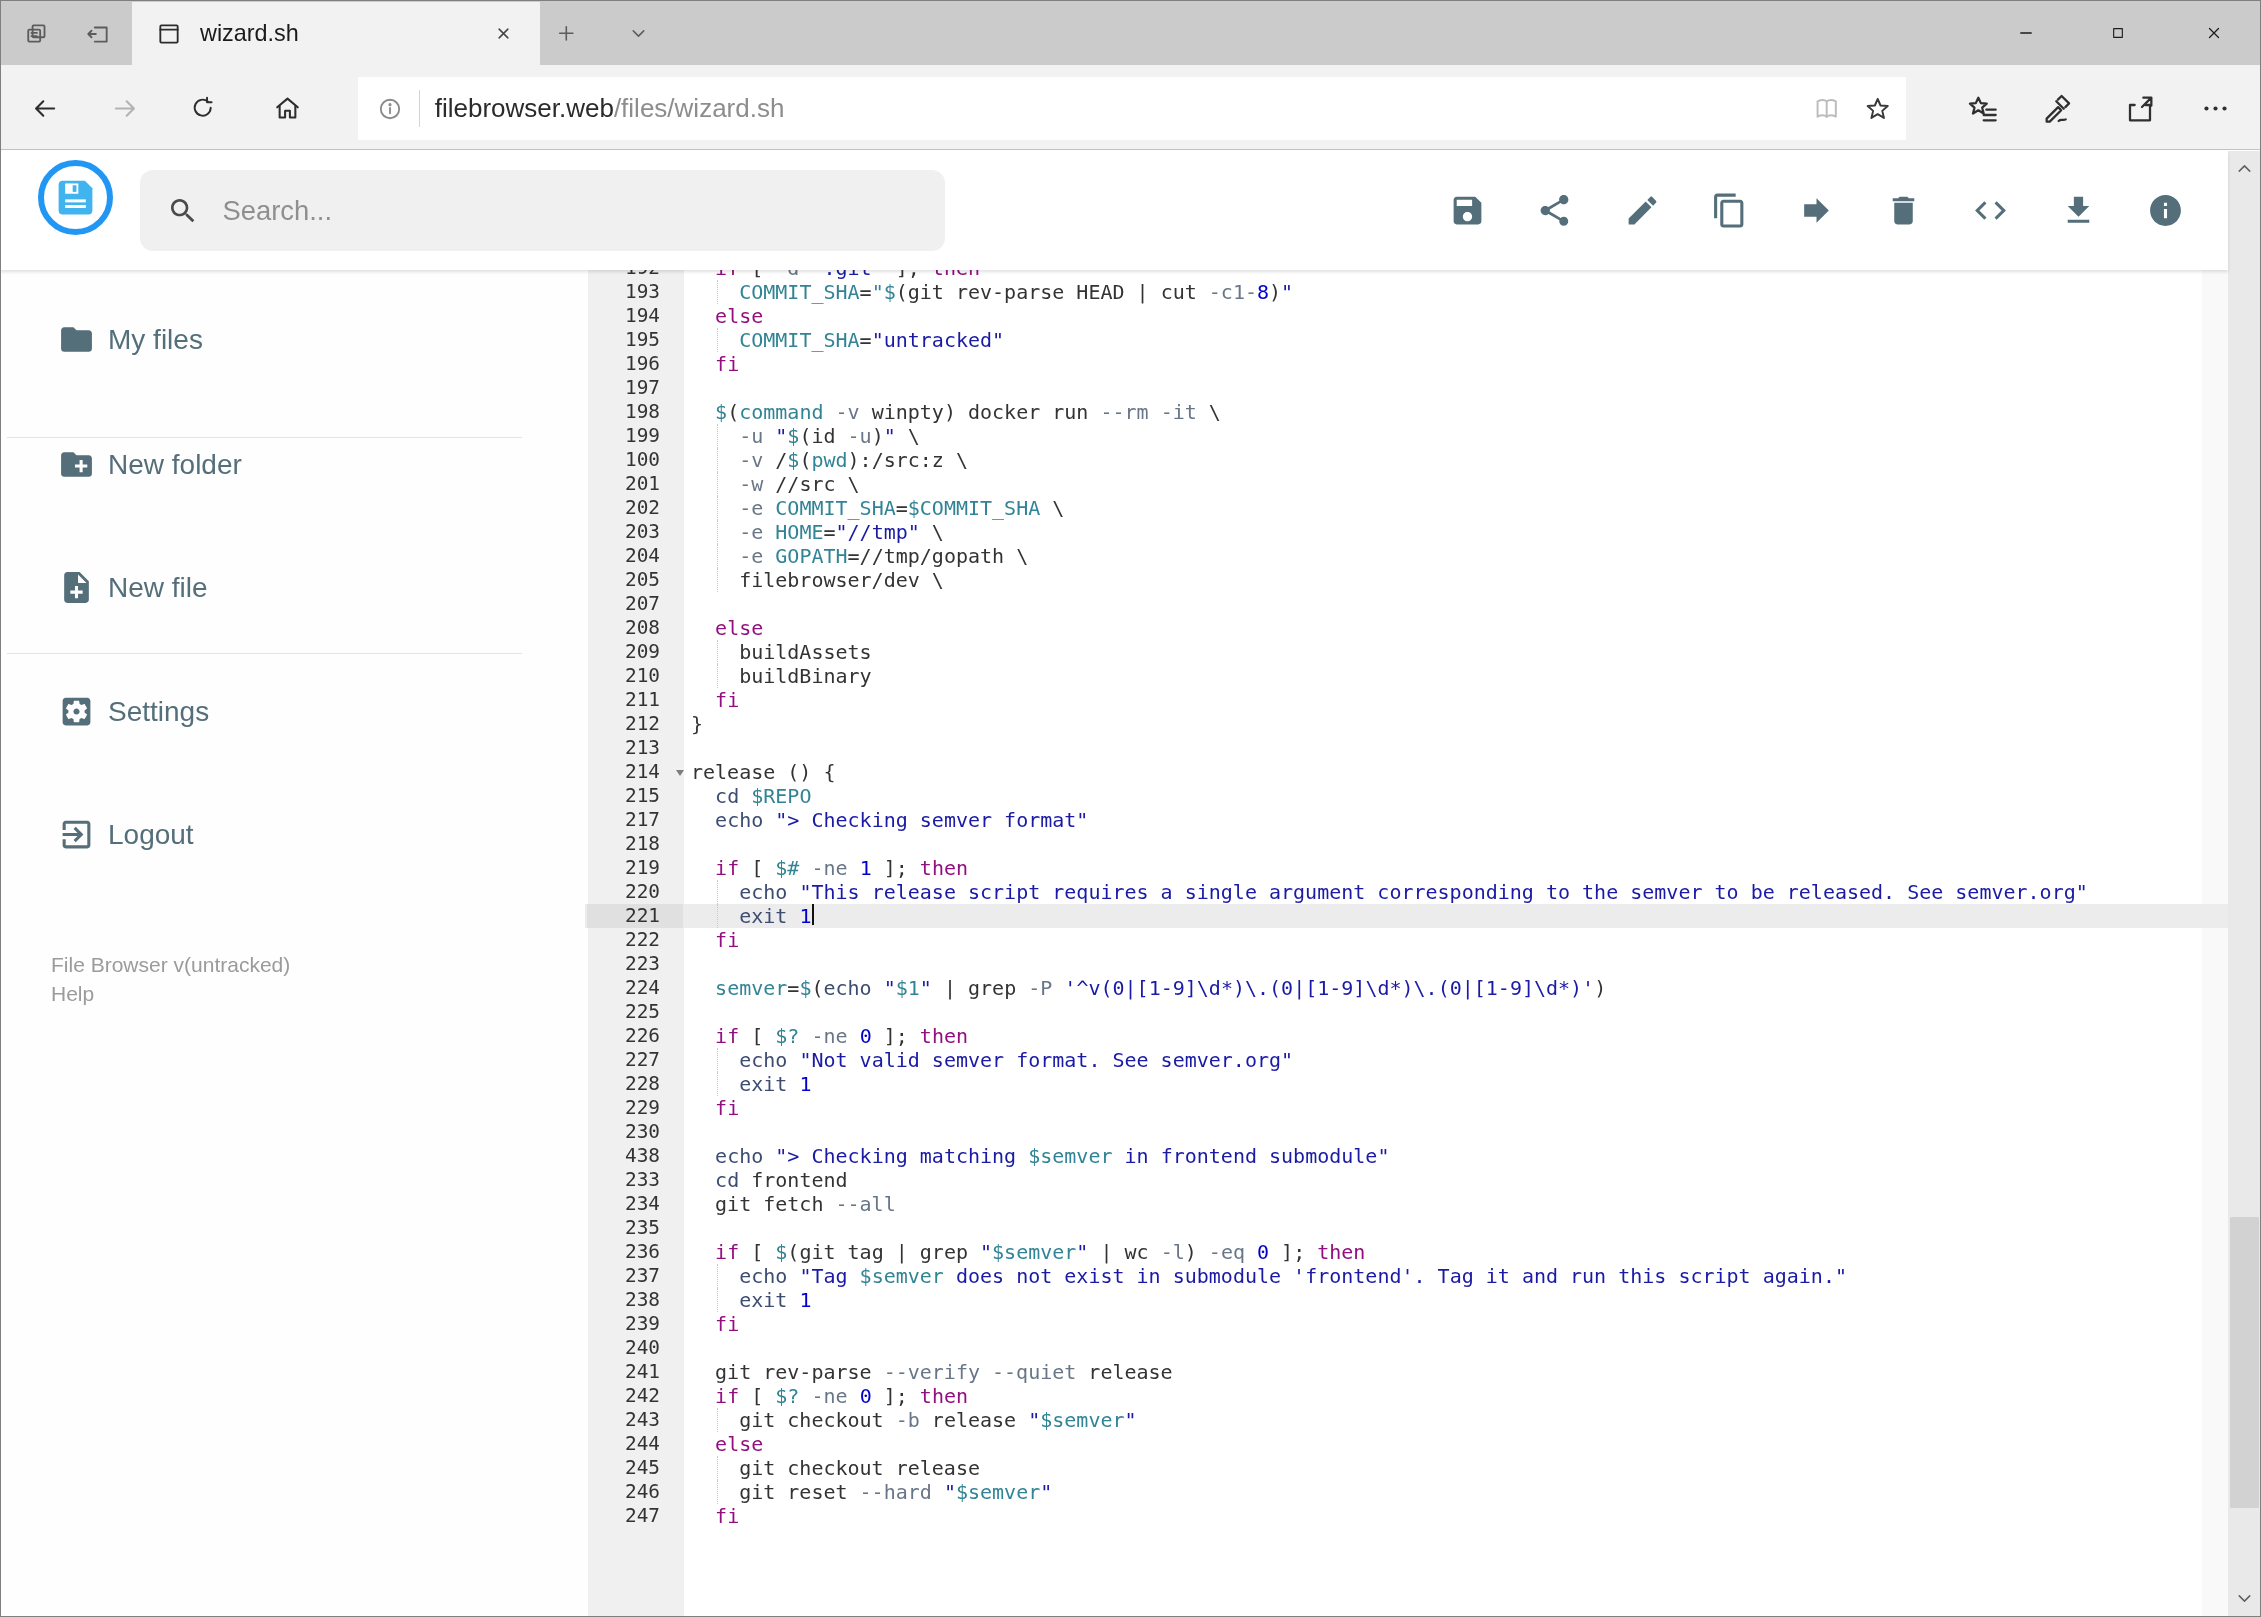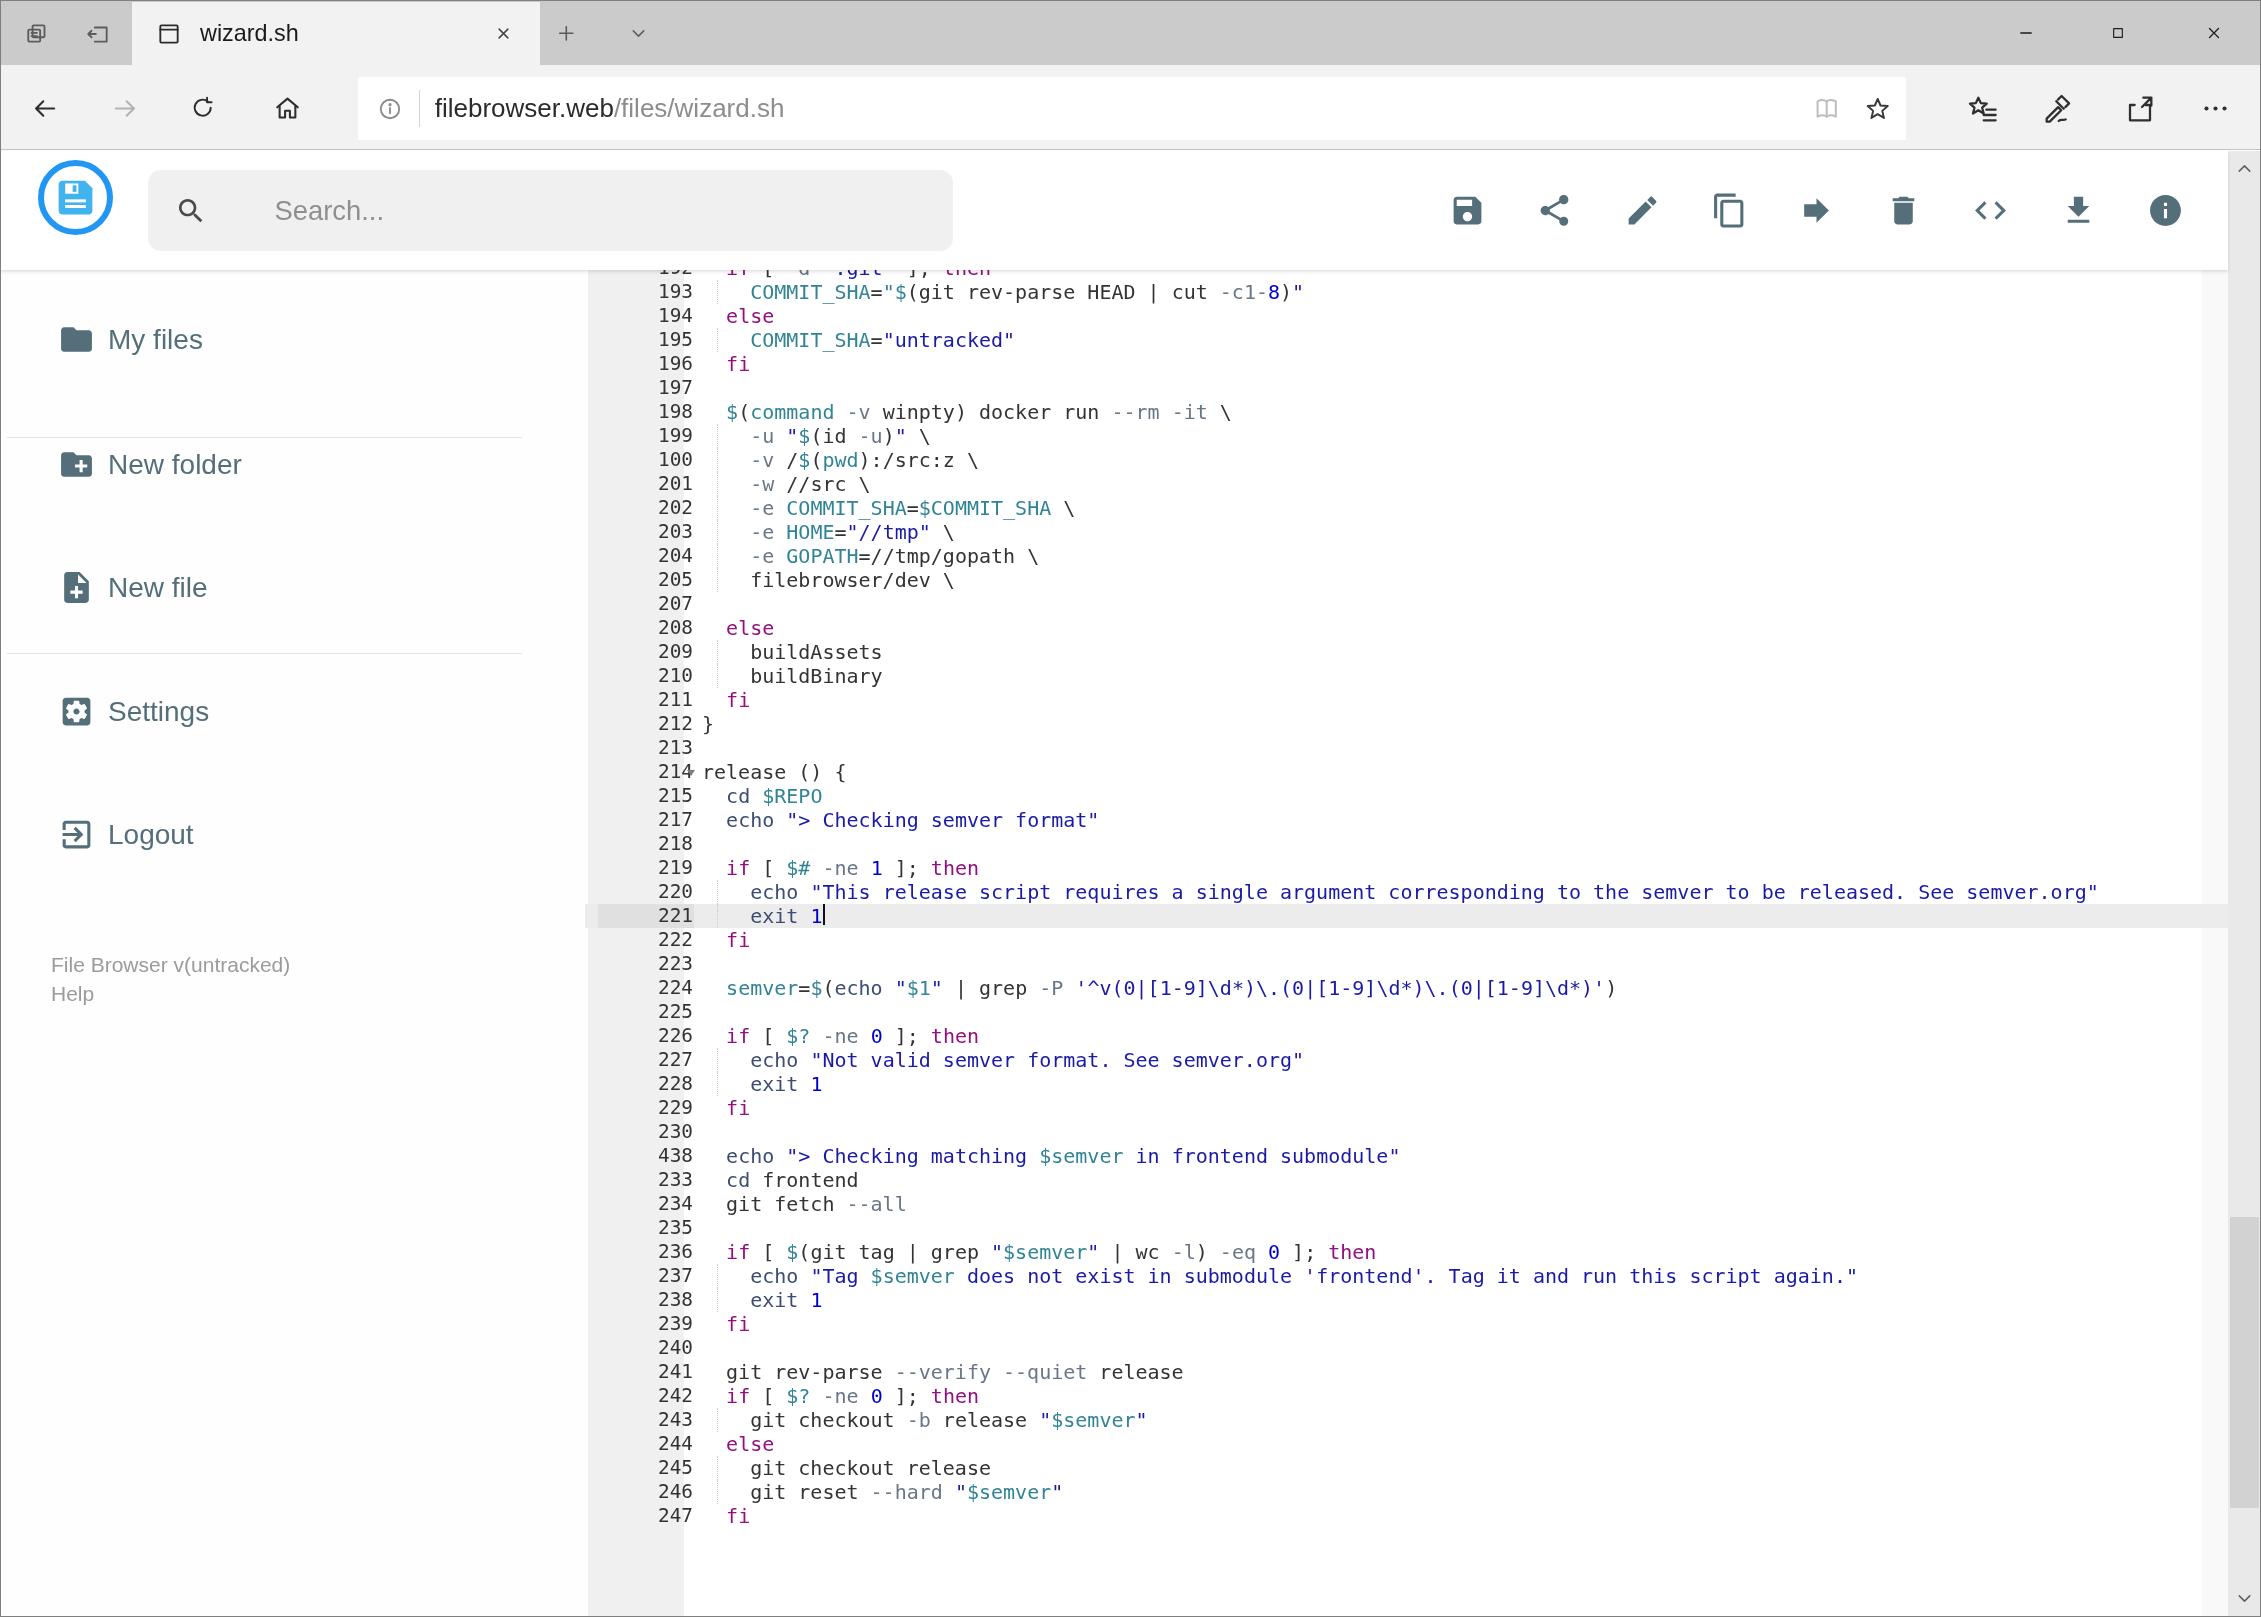--- a/index.html
+++ b/index.html
@@ -28,21 +28,21 @@
   #url-text{margin-left:14.5px;font-size:26px;white-space:nowrap;}
   #url-host{color:#2b2b2b;}
   #url-path{color:#8d8d8d;}
   #url-right{margin-left:auto;display:flex;align-items:center;gap:24px;margin-right:14.5px;}
   .addr-act{top:21px;width:45px;height:45px;display:flex;align-items:center;justify-content:center;color:#2f2f2f;}
 
   
   #fbheader{top:151px;left:0;right:33px;height:119px;background:#fff;box-shadow:0 1.6px 3.2px rgba(0,0,0,.12);z-index:5;}
   #fb-logo{left:38px;top:9px;width:75px;height:75px;border-radius:50%;border:6.5px solid var(--accent);
            background:#fff;box-sizing:border-box;display:flex;align-items:center;justify-content:center;}
-  #searchbox{left:148px;top:19.4px;width:805px;height:81px;background:#f0f0f0;border-radius:13px;display:flex;align-items:center;gap:44px;}
+  #searchbox{left:140px;top:19.4px;width:805px;height:81px;background:#f0f0f0;border-radius:13px;display:flex;align-items:center;}
   #search-icon{margin-left:27.4px;color:#4a4a4a;}
   #search-input{margin-left:21px;border:none;outline:none;background:transparent;font-size:27.4px;
                 color:#444;width:630px;font-family:"Liberation Sans",sans-serif;}
   #search-input::placeholder{color:#8f8f8f;}
   .tb-btn{top:40px;width:39px;height:39px;color:var(--slate);display:flex;align-items:center;justify-content:center;}
 
   
   #main{top:270px;left:0;right:33px;bottom:0.8px;background:#fff;overflow:hidden;}
   #sidebar{left:0;top:0;width:585px;bottom:0;background:#fefefe;}
   .sb-item{position:absolute;left:0;width:100%;height:81px;display:flex;align-items:center;cursor:pointer;}
@@ -51,21 +51,21 @@
   .sb-divider{position:absolute;left:6.5px;width:515px;height:0.8px;background:#e4e4e4;}
   .sb-foot{position:absolute;left:51px;font-size:21px;color:#9b9b9b;}
 
   
   #editor{left:585px;top:0;right:0;bottom:0;overflow:hidden;background:#fff;}
   #gutter-bg{position:absolute;left:3.2px;top:0;bottom:0;width:96px;background:var(--gutter-bg);}
   #editor-sb{position:absolute;right:0;top:0;bottom:0;width:26px;background:#f9f9f9;}
   #rows{position:absolute;left:0;right:0;top:-13.7px;}
   .crow{position:relative;height:24px;display:flex;}
   .crow.active{background:var(--active-line-bg);}
-  .gut{position:relative;margin-left:13px;width:96px;box-sizing:border-box;padding-right:1px;text-align:right;
+  .gut{position:relative;margin-left:2px;width:96px;box-sizing:border-box;padding-right:23px;text-align:right;
        font-family:"DejaVu Sans Mono",monospace;font-size:19.4px;line-height:24px;color:#333;flex:none;}
   .crow.active .gut{background:#e0e0e0;}
   .fold{position:absolute;right:-0.8px;top:9.7px;width:0;height:0;border-left:4.8px solid transparent;
         border-right:4.8px solid transparent;border-top:6.5px solid #7d7d7d;}
   .cline{position:relative;padding-left:8px;font-family:"DejaVu Sans Mono",monospace;font-size:20px;
          line-height:24px;white-space:pre;color:var(--syntax-plain);}
   .guide{position:absolute;left:132px;top:0;bottom:0;width:0;border-left:0.8px dotted #c9c9c9;}
   .t-p{color:var(--syntax-plain);} .t-k{color:var(--syntax-keyword);} .t-v{color:var(--syntax-variable);}
   .t-s{color:var(--syntax-string);} .t-n{color:var(--syntax-number);} .t-o{color:var(--syntax-option);}
   .t-b{color:var(--syntax-builtin);}

